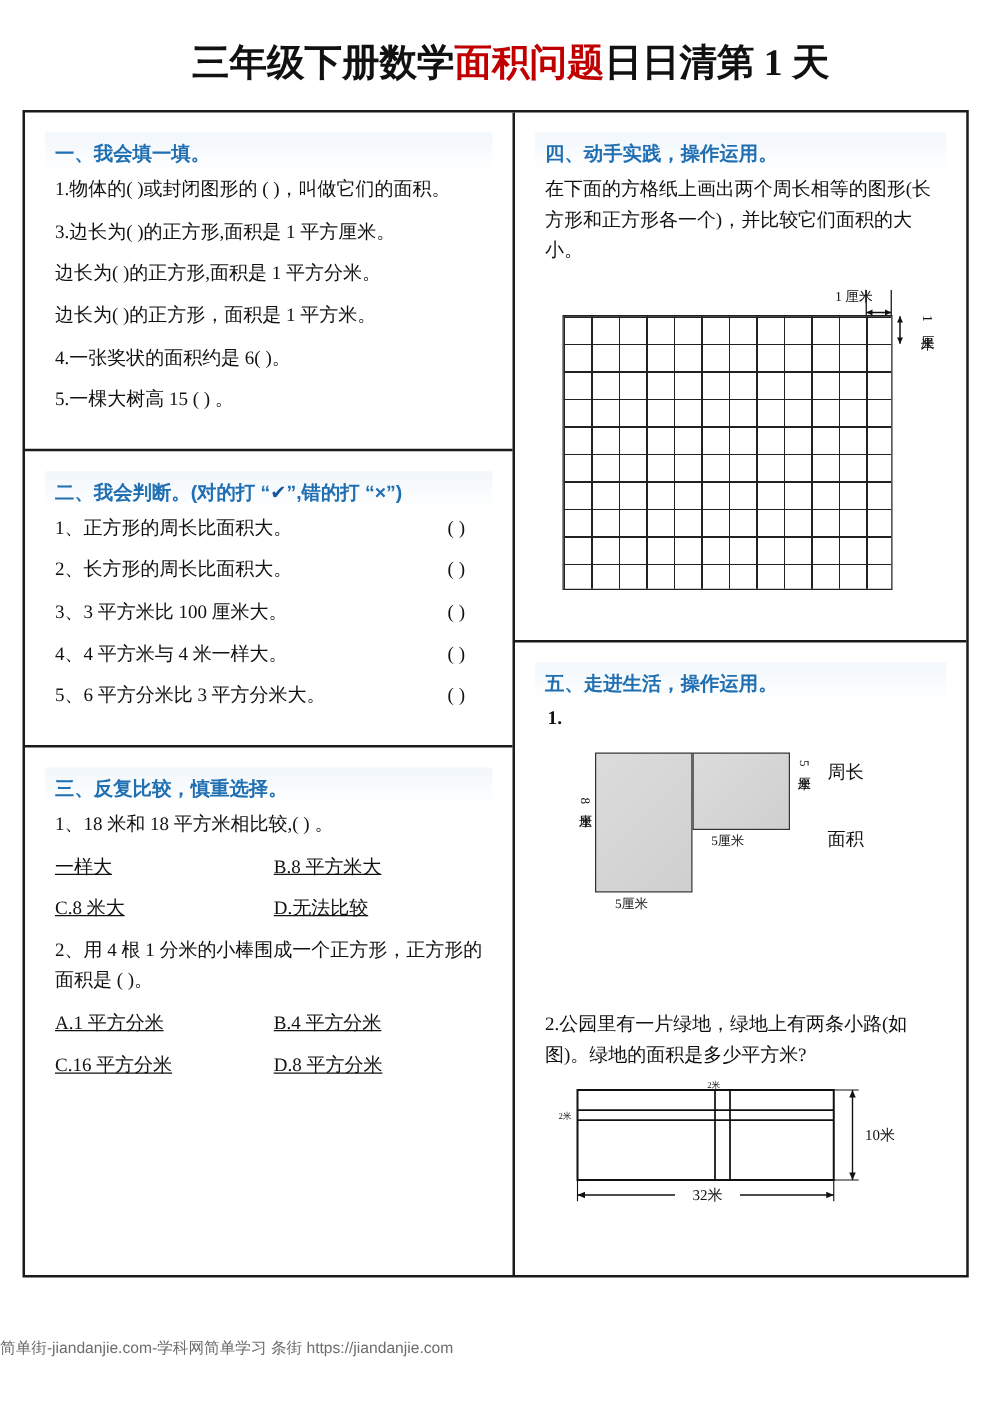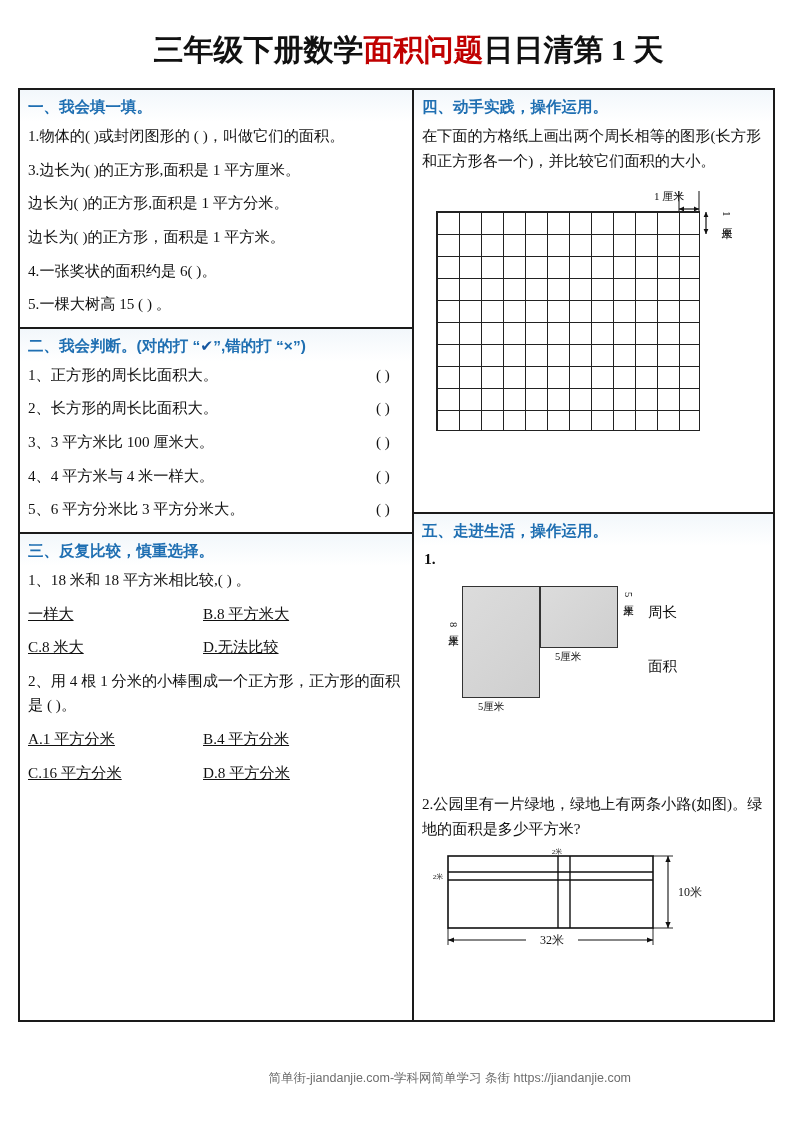--- a/index.html
+++ b/index.html
@@ -36,21 +36,21 @@
   .col{
     box-sizing:border-box;
     display:flex;flex-direction:column;
   }
   .col-left{width:396px;border-right:2px solid #1a1a1a;}
   .col-right{width:361px;}
 
   .block{
     box-sizing:border-box;
     position:relative;
-    padding:0;
+    padding:16px;
   }
   .block + .block{border-top:2px solid #1a1a1a;}
 
   .hd{
     color:#1F6FB2;
     font-weight:700;
     font-size:15.5px;
     padding:7px 8px 4px 8px;
     background:linear-gradient(180deg,#f2f7fb 0%,#ffffff 100%);
     font-family:"Liberation Sans","DejaVu Sans",sans-serif;
@@ -109,29 +109,29 @@
   .box{
     position:absolute;
     background:linear-gradient(135deg,#dcdcdc,#cfcfcf);
     border:1.5px solid #333;
     box-sizing:border-box;
   }
   .lbl{position:absolute;font-size:10.5px;white-space:nowrap;
        font-family:"Liberation Serif","DejaVu Serif",serif;}
   .lbl.v{writing-mode:vertical-rl;}
   .side{position:absolute;font-size:14.5px;
-        font-family:"Liberation Serif","DejaVu Serif",serif;margin-top:11px;}
+        font-family:"Liberation Serif","DejaVu Serif",serif;}
 
   
   .gfig{position:relative;height:100px;margin:6px 0 0 8px;}
 
   
   .footer{
     position:absolute;left:0;top:1070px;width:631px;
-    text-align:right;font-size:12.5px;color:#6d6d6d;
+    text-align:left;font-size:12.5px;color:#6d6d6d;
     font-family:"Liberation Sans","DejaVu Sans",sans-serif;
     white-space:nowrap;
   }
   .num{font-size:15.5px;font-weight:700;margin:2px 0 0 2px;}
   svg{display:block;overflow:visible;}
 </style>
 </head>
 <body>
 
 <div class="page">

